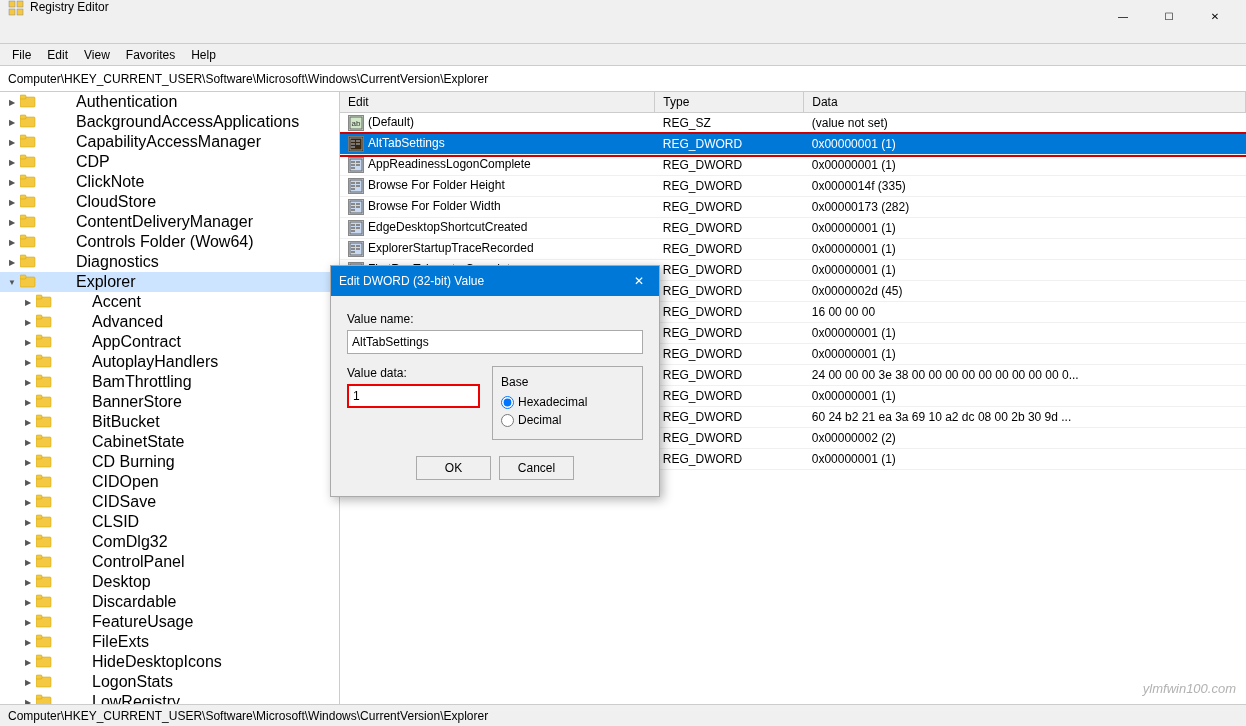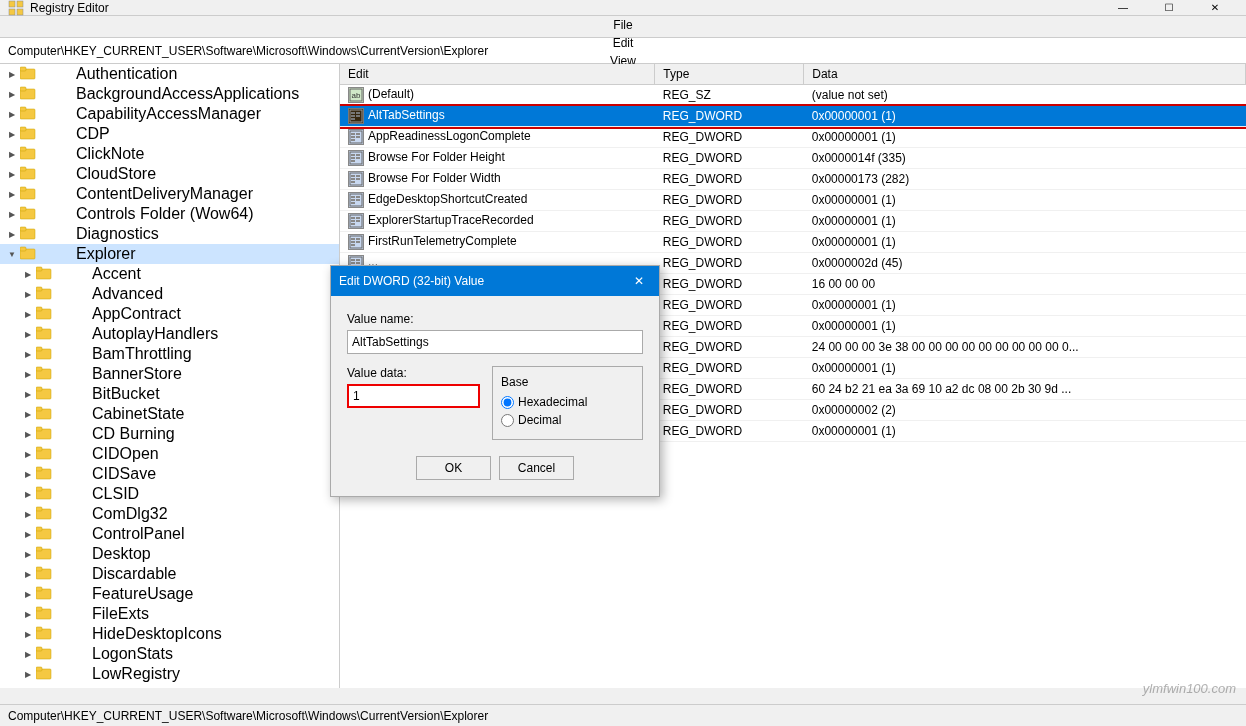--- a/index.html
+++ b/index.html
@@ -9,23 +9,22 @@
       background: #f0f0f0;
       width: 1246px;
       height: 726px;
       overflow: hidden;
       position: relative;
     }
 
     
     .title-bar {
       background: #f0f0f0;
-      height: 16px;
-      display: flex;
-      align-items: center;
+      height: 44px;
+      display: flex;
       padding: 0 8px;
       border-bottom: 1px solid #ccc;
       position: relative;
     }
     .title-bar-icon {
       width: 16px;
       height: 16px;
       margin-right: 6px;
     }
     .title-bar-text {
@@ -51,21 +50,20 @@
     }
 
     
     .menu-bar {
       background: #f0f0f0;
       height: 22px;
       display: flex;
       align-items: center;
       padding: 0 4px;
       border-bottom: 1px solid #ccc;
-      flex-direction: column;
     }
     .menu-item {
       padding: 2px 8px;
       cursor: pointer;
       font-size: 12px;
     }
 
     
     .address-bar {
       background: #fff;

